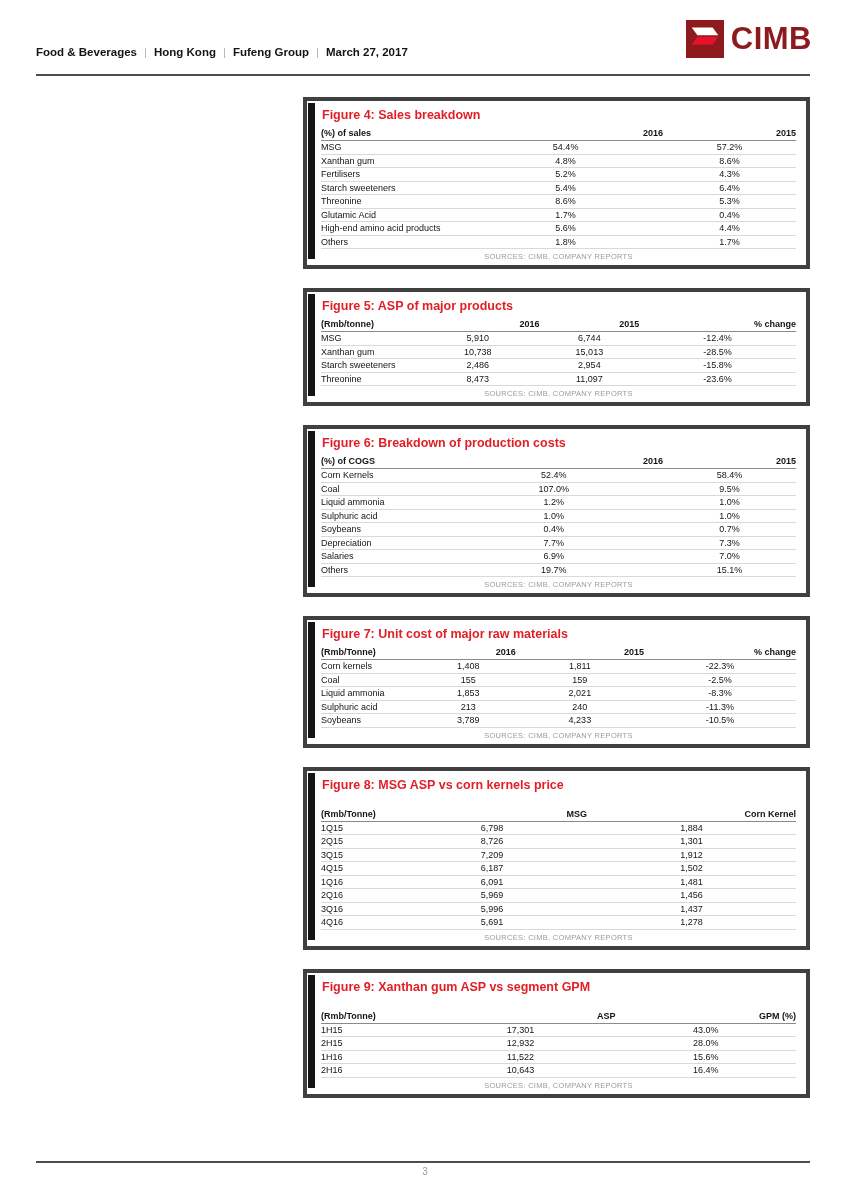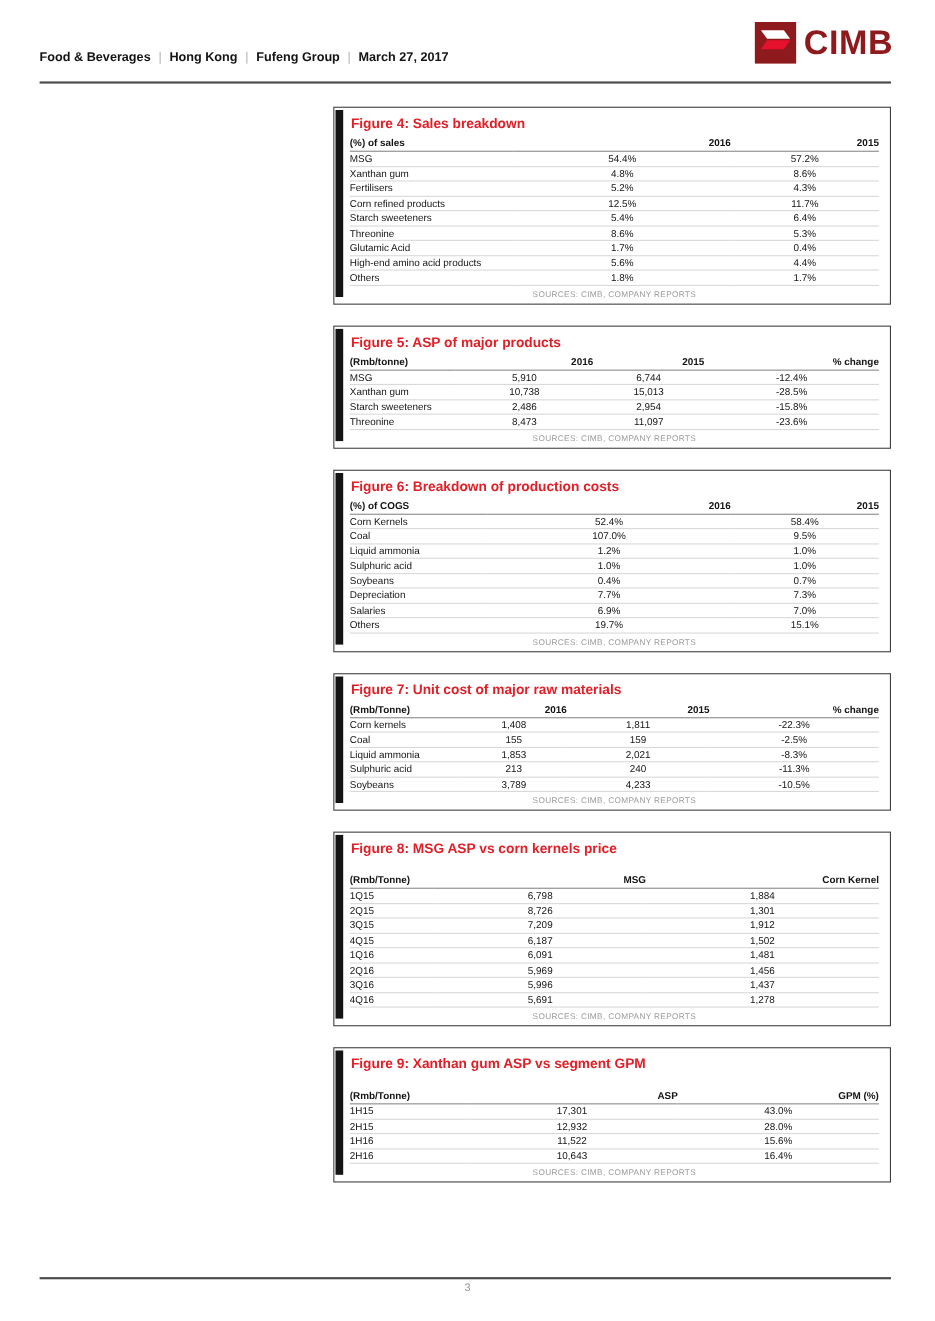--- a/index.html
+++ b/index.html
@@ -16,21 +16,21 @@
   .breadcrumb { padding-top:9px; font-size:11.5px; font-weight:700; color:#141414; white-space:nowrap; }
   .breadcrumb .sep { color:#b3b3b3; font-weight:400; padding:0 7px; }
   .logo { display:flex; align-items:center; }
   .logo svg { display:block; }
   .logo-word { font-size:31px; font-weight:700; color:#8E1A1D; letter-spacing:.5px; margin-left:7px; }
 
   .top-rule { position:absolute; top:74px; left:36px; width:774px; height:2px; background:#4d4d4d; }
 
   
   .figures { position:absolute; top:97px; left:303px; width:507px; }
-  .figure { position:relative; border:1px solid #404040; background:#fff;
+  .figure { position:relative; border:4px solid #404040; background:#fff;
     margin-bottom:19px; padding:5px 10px 2px 14px; }
   .accent-bar { position:absolute; left:1px; top:2px; bottom:6px; width:7px; background:#141414; }
   .figure-title { color:#E21E26; font-size:12.5px; font-weight:700; margin:2px 0 5px 1px; }
   .figure-table { width:100%; border-collapse:collapse; font-size:9px; color:#141414; table-layout:fixed; }
   .figure-table th { font-weight:700; border-bottom:1px solid #8a8a8a; padding:1px 0 2px; line-height:10px; text-align:right; }
   .figure-table td { border-bottom:1px solid #d9d9d9; padding:1px 0; line-height:10.5px; text-align:center; }
   .figure-table th:first-child, .figure-table td:first-child { text-align:left; }
   .figure-source { text-align:center; color:#9b9b9b; font-size:7.5px; letter-spacing:.3px; padding:3px 0 2px; }
 
   
@@ -90,25 +90,20 @@
               <td>Xanthan gum</td>
               <td>4.8%</td>
               <td>8.6%</td>
             </tr>
             <tr>
               <td>Fertilisers</td>
               <td>5.2%</td>
               <td>4.3%</td>
             </tr>
             <tr>
-              <td>Corn refined products</td>
-              <td>12.5%</td>
-              <td>11.7%</td>
-            </tr>
-            <tr>
               <td>Starch sweeteners</td>
               <td>5.4%</td>
               <td>6.4%</td>
             </tr>
             <tr>
               <td>Threonine</td>
               <td>8.6%</td>
               <td>5.3%</td>
             </tr>
             <tr>

